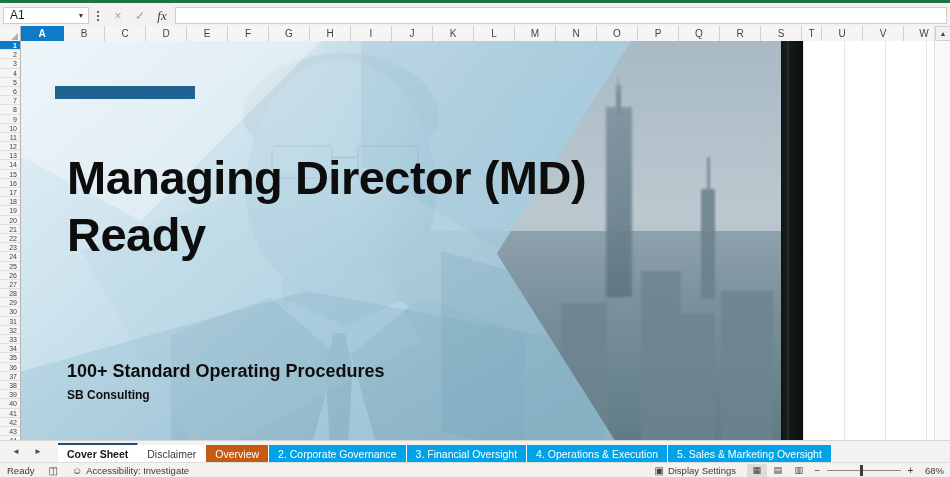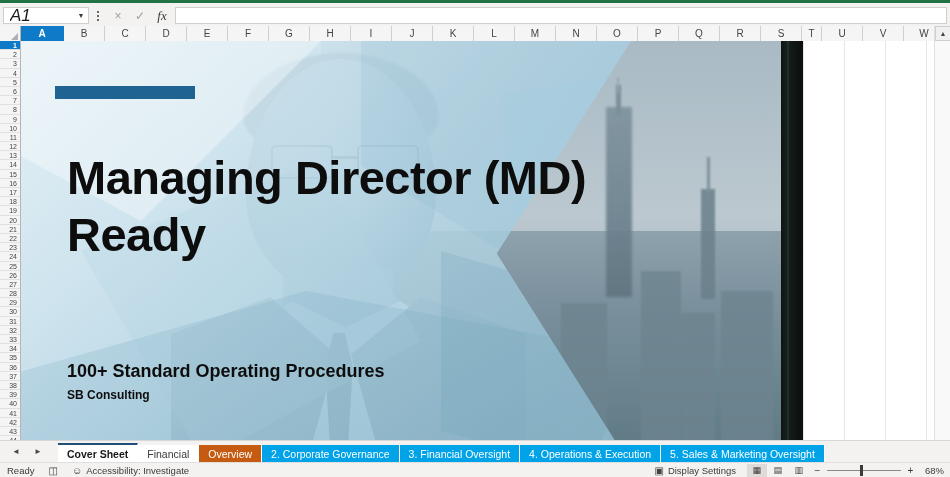--- a/index.html
+++ b/index.html
@@ -26,22 +26,22 @@
     background: #f3f2f1;
     display: flex; align-items: center;
   }
   .name-box {
     width: 86px; height: 17px; margin-left: 3px;
     background: #ffffff; border: 1px solid #d0cfce;
     display: flex; align-items: center;
     padding: 0 2px 0 6px;
   }
   .name-box .nb-text {
-    flex: 1; font-size: 17px; color: #1a1a1a; line-height: 15px;
-    white-space: nowrap; overflow: hidden; font-style: italic;
+    flex: 1; font-size: 12px; color: #1a1a1a; line-height: 15px;
+    white-space: nowrap; overflow: hidden;
   }
   .nb-caret {
     width: 10px; text-align: center; font-size: 7px; color: #3b3a39;
   }
   .kebab {
     width: 18px; height: 19px; display: flex; flex-direction: column;
     align-items: center; justify-content: center; gap: 2px;
   }
   .kebab i { width: 2px; height: 2px; background: #3b3a39; border-radius: 50%; display: block; }
   .fbtn {
@@ -491,21 +491,21 @@
     <div class="vs-track"></div>
   </div>
 
   <div class="tabbar">
     <div class="tab-navs">
       <div class="tnav">◄</div>
       <div class="tnav">►</div>
     </div>
     <div class="tabs" id="sheet-tabs">
         <div class="tab active" style="border-top-color: rgb(31, 78, 121);">Cover Sheet</div>
-        <div class="tab plain">Financial</div>
+        <div class="tab plain">Disclaimer</div>
         <div class="tab" style="background: rgb(197, 90, 17); margin-top: 25px;">Overview</div>
         <div class="tab" style="background: rgb(0, 162, 232);">2. Corporate Governance</div>
         <div class="tab" style="background: rgb(0, 162, 232);">3. Financial Oversight</div>
         <div class="tab" style="background: rgb(0, 162, 232);">4. Operations &amp; Execution</div>
         <div class="tab" style="background: rgb(0, 162, 232);">5. Sales &amp; Marketing Oversight</div>
       </div>
 
   </div>
 
   <div class="statusbar">

